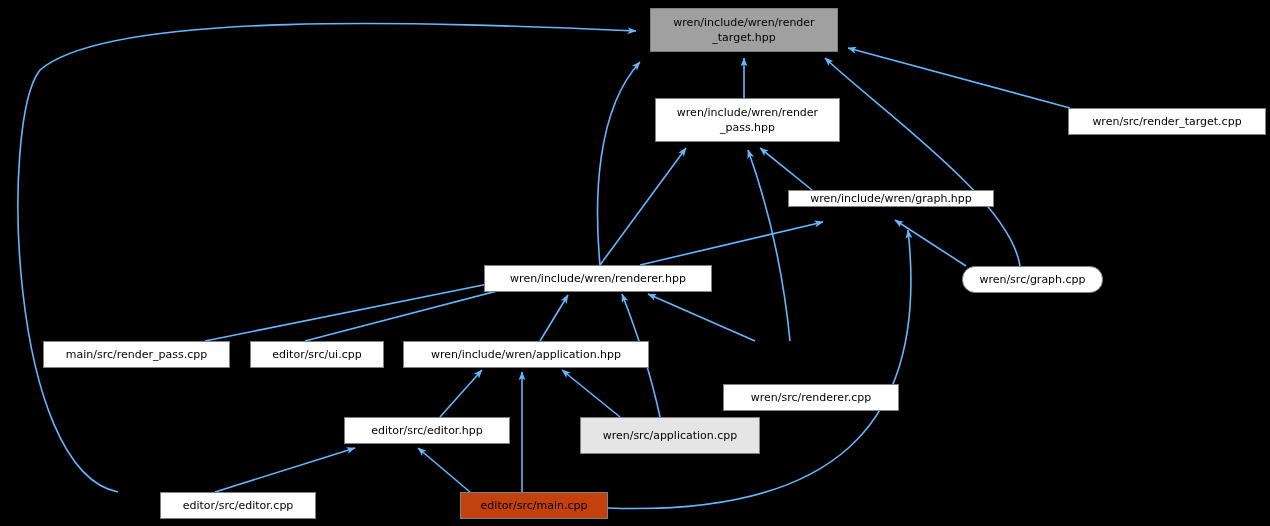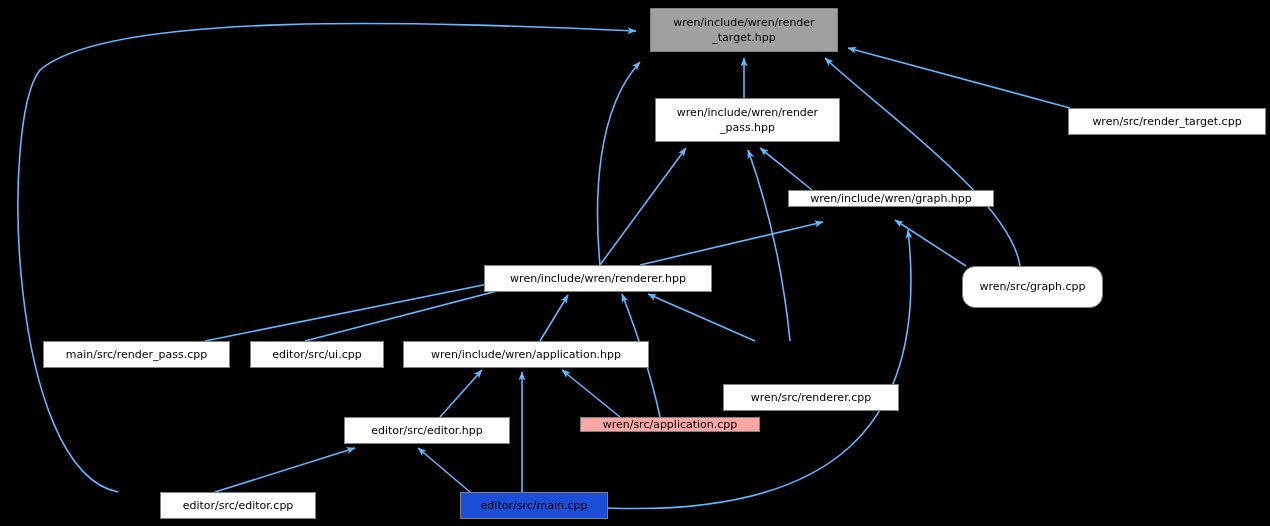--- a/index.html
+++ b/index.html
@@ -65,23 +65,23 @@
       </g>
   </svg>
   <div id="node-layer">
       <div class="node root" style="left: 650px; top: 8px; width: 188px; height: 44px; background: rgb(160, 160, 160); border-color: rgb(128, 128, 128);">wren/include/wren/render
 _target.hpp</div>
       <div class="node" style="left: 655px; top: 98px; width: 185px; height: 44px; background: rgb(255, 255, 255); border-color: rgb(128, 128, 128);">wren/include/wren/render
 _pass.hpp</div>
       <div class="node" style="left: 1068px; top: 108px; width: 198px; height: 27px; background: rgb(255, 255, 255); border-color: rgb(128, 128, 128);">wren/src/render_target.cpp</div>
       <div class="node" style="left: 788px; top: 190px; width: 206px; height: 17px; background: rgb(255, 255, 255); border-color: rgb(128, 128, 128);">wren/include/wren/graph.hpp</div>
       <div class="node" style="left: 484px; top: 265px; width: 228px; height: 27px; background: rgb(255, 255, 255); border-color: rgb(128, 128, 128);">wren/include/wren/renderer.hpp</div>
-      <div class="node" style="left: 962px; top: 266px; width: 141px; height: 42px; background: rgb(255, 255, 255); border-color: rgb(128, 128, 128); border-radius: 13px;">wren/src/graph.cpp</div>
+      <div class="node" style="left: 962px; top: 266px; width: 141px; height: 27px; background: rgb(255, 255, 255); border-color: rgb(128, 128, 128); border-radius: 13px;">wren/src/graph.cpp</div>
       <div class="node" style="left: 43px; top: 341px; width: 187px; height: 27px; background: rgb(255, 255, 255); border-color: rgb(128, 128, 128);">main/src/render_pass.cpp</div>
       <div class="node" style="left: 250px; top: 341px; width: 134px; height: 27px; background: rgb(255, 255, 255); border-color: rgb(128, 128, 128);">editor/src/ui.cpp</div>
       <div class="node" style="left: 403px; top: 341px; width: 246px; height: 27px; background: rgb(255, 255, 255); border-color: rgb(128, 128, 128);">wren/include/wren/application.hpp</div>
       <div class="node" style="left: 723px; top: 341px; width: 176px; height: 27px; background: rgb(255, 255, 255); border-color: rgb(128, 128, 128); margin-top: 43px;">wren/src/renderer.cpp</div>
       <div class="node" style="left: 344px; top: 417px; width: 166px; height: 27px; background: rgb(255, 255, 255); border-color: rgb(128, 128, 128);">editor/src/editor.hpp</div>
-      <div class="node" style="left: 580px; top: 417px; width: 180px; height: 15px; background: #fca5a5; border-color: rgb(128, 128, 128);">wren/src/application.cpp</div>
+      <div class="node" style="left: 580px; top: 417px; width: 180px; height: 37px; background: #e5e5e5; border-color: rgb(128, 128, 128);">wren/src/application.cpp</div>
       <div class="node" style="left: 113px; top: 492px; width: 156px; height: 27px; background: rgb(255, 255, 255); border-color: rgb(128, 128, 128); margin-left: 47px;">editor/src/editor.cpp</div>
-      <div class="node" style="left: 460px; top: 492px; width: 148px; height: 27px; background: #1d4ed8; border-color: rgb(128, 128, 128);">editor/src/main.cpp</div>
+      <div class="node" style="left: 460px; top: 492px; width: 148px; height: 27px; background: #c2410c; border-color: rgb(128, 128, 128);">editor/src/main.cpp</div>
     </div>
 </div>
 
 </body></html>

